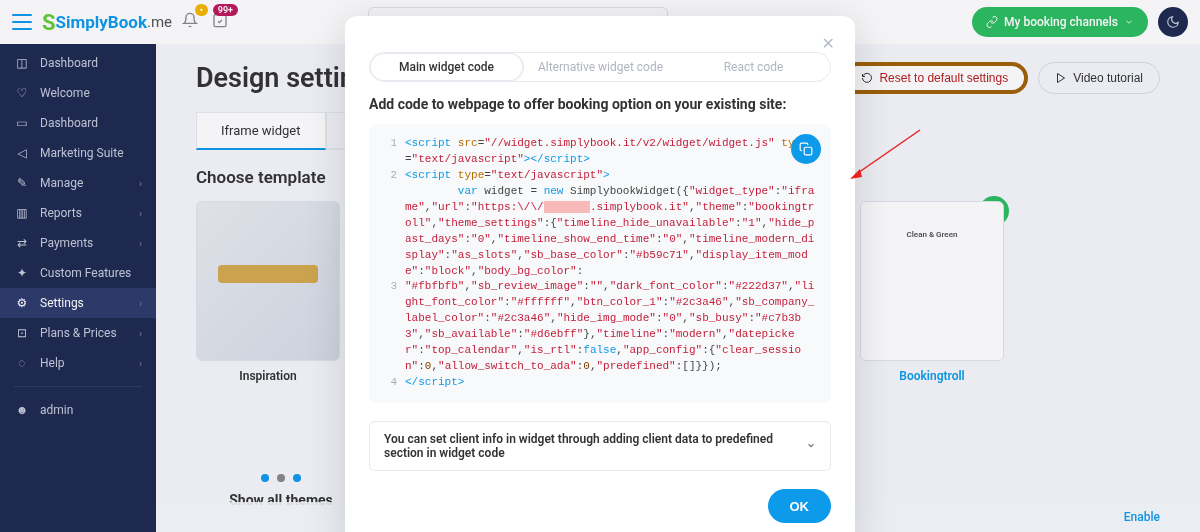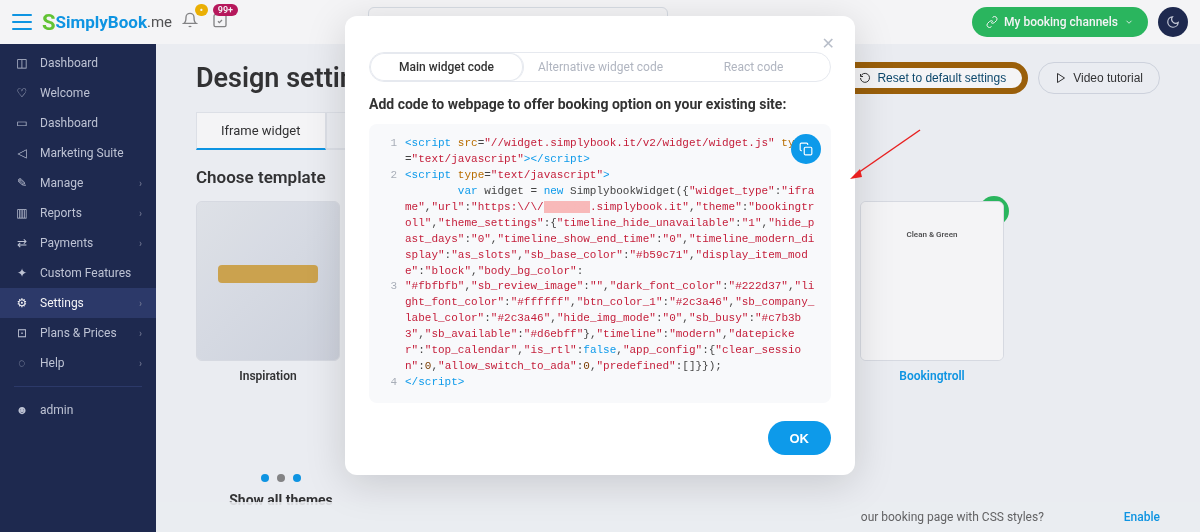--- a/index.html
+++ b/index.html
@@ -30,21 +30,21 @@
     .sidebar-item .chev { margin-left: auto; font-size: 10px; color: #7a819a; }
     .sidebar-divider { height: 1px; background: #2d3a6b; margin: 8px 14px; }
     
     
     .main { position: absolute; top: 44px; left: 156px; right: 0; bottom: 0; padding: 18px 40px; overflow: hidden; }
     .page-header { display: flex; align-items: center; justify-content: space-between; margin-bottom: 18px; }
     .page-title { font-size: 27px; font-weight: 600; color: #333; }
     .page-actions { display: flex; gap: 10px; }
     .btn { height: 32px; padding: 0 16px; border-radius: 18px; display: flex; align-items: center; gap: 6px; font-size: 12px; cursor: pointer; border: none; }
     .btn.dark { background: #1e2a50; color: #fff; }
-    .btn.outline { background: #fff; border: 6px solid #a16207; color: #0c4a6e; }
+    .btn.outline { background: #fff; border: 4px solid #a16207; color: #b91c1c; }
     .btn.outline-light { background: transparent; border: 1px solid #d6dbe4; color: #333; }
     
     .tabs { display: flex; gap: 0; border-bottom: 1px solid transparent; margin-bottom: 16px; }
     .tab { padding: 10px 24px; font-size: 13px; color: #888; cursor: pointer; border: 1px solid #e6e9ef; background: #f5f7fa; border-bottom: 2px solid #e6e9ef; }
     .tab.active { background: #fff; color: #333; border-bottom: 2px solid #0d9aea; }
     
     .section-title { font-size: 17px; font-weight: 600; color: #333; margin-bottom: 14px; }
     .templates { display: flex; gap: 20px; flex-wrap: wrap; }
     .template { width: 144px; }
     .template-thumb { width: 100%; height: 160px; background: #eaecef; border-radius: 6px; position: relative; border: 1px solid #e0e3e9; overflow: hidden; }
@@ -269,21 +269,20 @@
           <span class="mid"></span>
           <span></span>
         </div>
       <div class="show-all-text">Show all themes</div>
     </div>
   </div>
 
 </div>
 
 <div class="footer-bar">
-  <span>our booking page with CSS styles?</span>
   <span class="footer-enable">Enable</span>
 </div>
 
 <div class="modal-backdrop"></div>
 <div class="modal">
   <div class="modal-close">✕</div>
 
   <div class="code-tabs">
     <div class="code-tab active">Main widget code</div>
     <div class="code-tab">Alternative widget code</div>
@@ -314,20 +313,24 @@
     <div class="code-line">
         <span class="line-num">3</span>
         <span class="code-content"><span class="t-str">"<span>#fbfbfb</span>"</span>,<span class="t-key">"sb_review_image"</span>:<span class="t-str">"<span></span>"</span>,<span class="t-key">"dark_font_color"</span>:<span class="t-str">"<span>#222d37</span>"</span>,<span class="t-key">"light_font_color"</span>:<span class="t-str">"<span>#ffffff</span>"</span>,<span class="t-key">"btn_color_1"</span>:<span class="t-str">"<span>#2c3a46</span>"</span>,<span class="t-key">"sb_company_label_color"</span>:<span class="t-str">"<span>#2c3a46</span>"</span>,<span class="t-key">"hide_img_mode"</span>:<span class="t-str">"<span>0</span>"</span>,<span class="t-key">"sb_busy"</span>:<span class="t-str">"<span>#c7b3b3</span>"</span>,<span class="t-key">"sb_available"</span>:<span class="t-str">"<span>#d6ebff</span>"</span>},<span class="t-key">"timeline"</span>:<span class="t-str">"<span>modern</span>"</span>,<span class="t-key">"datepicker"</span>:<span class="t-str">"<span>top_calendar</span>"</span>,<span class="t-key">"is_rtl"</span>:<span class="t-bool">false</span>,<span class="t-key">"app_config"</span>:{<span class="t-key">"clear_session"</span>:<span class="t-num">0</span>,<span class="t-key">"allow_switch_to_ada"</span>:<span class="t-num">0</span>,<span class="t-key">"predefined"</span>:[]}});</span>
       </div>
     <div class="code-line">
         <span class="line-num">4</span>
         <span class="code-content"><span class="t-tag">&lt;/script&gt;</span></span>
       </div>
   </div>
 
+  <div class="accordion">
+    <span>You can set client info in widget through adding client data to predefined section in widget code</span>
+    <span class="chev">⌄</span>
+  </div>
 
   <div class="modal-footer">
     <button class="ok-btn">OK</button>
   </div>
 </div>
 
 <svg class="arrow-annotation" width="80" height="60">
   <line x1="70" y1="5" x2="5" y2="50" stroke="#e82020" stroke-width="1.5"></line>
   <polygon points="0,54 10,44 12,52" fill="#e82020"></polygon>
 </svg>

